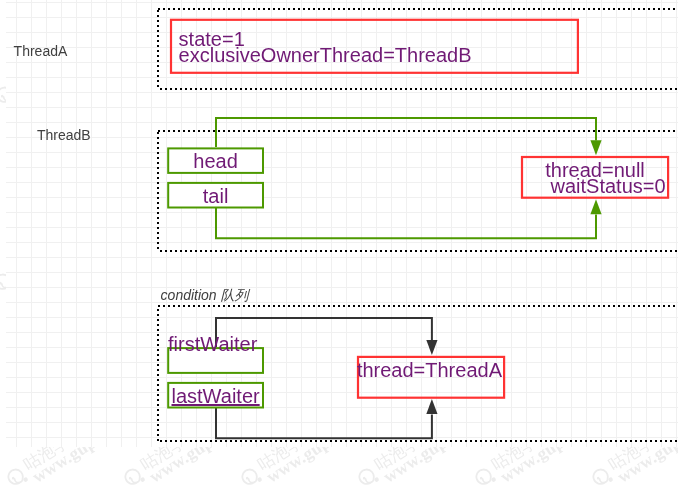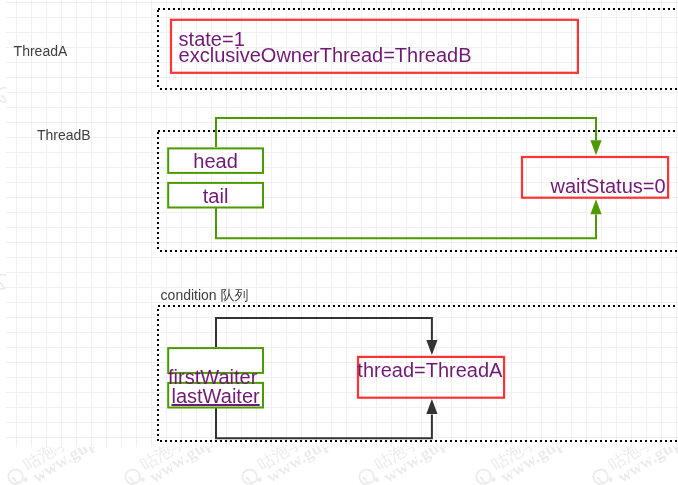--- a/index.html
+++ b/index.html
@@ -265,19 +265,20 @@
     </g>
   </svg>
 
   <div class="lbl" style="left:13.6px;top:42.8px;">ThreadA</div>
   <div class="btxt" style="left:178.6px;top:30.7px;text-align:left;">state=1</div>
   <div class="btxt" style="left:178.6px;top:46.7px;text-align:right;">exclusiveOwnerThread=ThreadB</div>
 
   <div class="lbl" style="left:17px;top:126.8px;margin-left:20px;">ThreadB</div>
   <div class="btxt" style="left:167.2px;top:187.6px;width:96.8px;">tail</div>
   <div class="btxt" style="left:167.2px;top:153.1px;width:96.8px;">head</div>
+  <div class="btxt" style="left:520.9px;top:161.7px;width:148.3px;">thread=null</div>
   <div class="btxt" style="left:520.9px;top:177.7px;width:148.3px;padding-left:13px;">waitStatus=0</div>
 
-  <div class="lbl" style="left:160.6px;top:286.9px;">condition 队列</div>
-  <div class="btxt" style="left:167.2px;top:369px;width:91px;text-align:center;">firstWaiter</div>
+  <div class="lbl" style="left:160.6px;top:286.9px;font-style:italic;">condition 队列</div>
+  <div class="btxt" style="left:167.2px;top:336px;width:91px;text-align:center;">firstWaiter</div>
   <div class="btxt" style="left:167.2px;top:387.6px;width:96.8px;text-decoration:underline;">lastWaiter</div>
-  <div class="btxt" style="left:356.9px;top:361.7px;width:146px;">thread=ThreadA</div>
+  <div class="btxt" style="left:356.9px;top:361.7px;width:118px;">thread=ThreadA</div>
 </div>
 
 </body></html>

